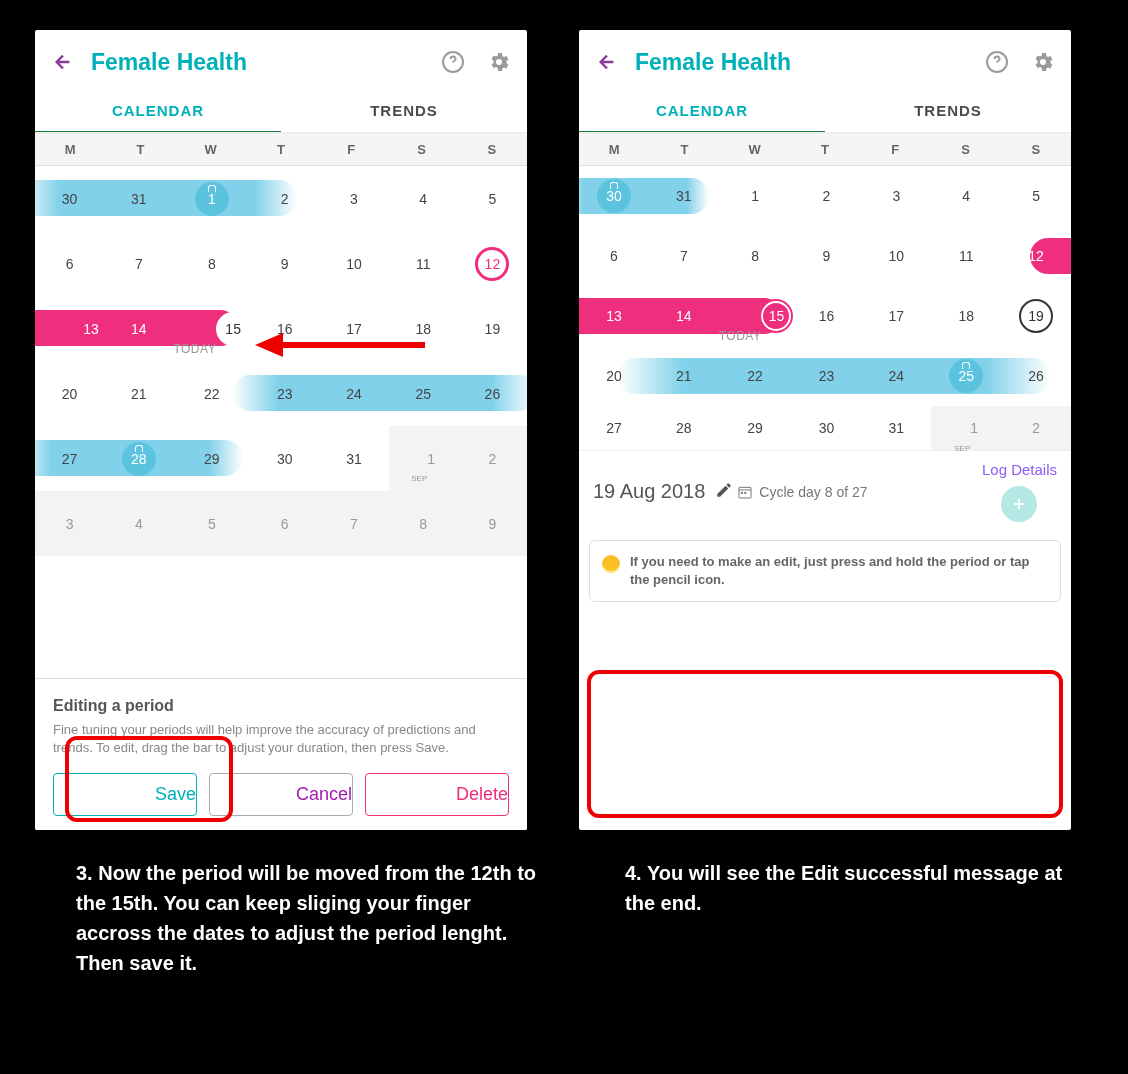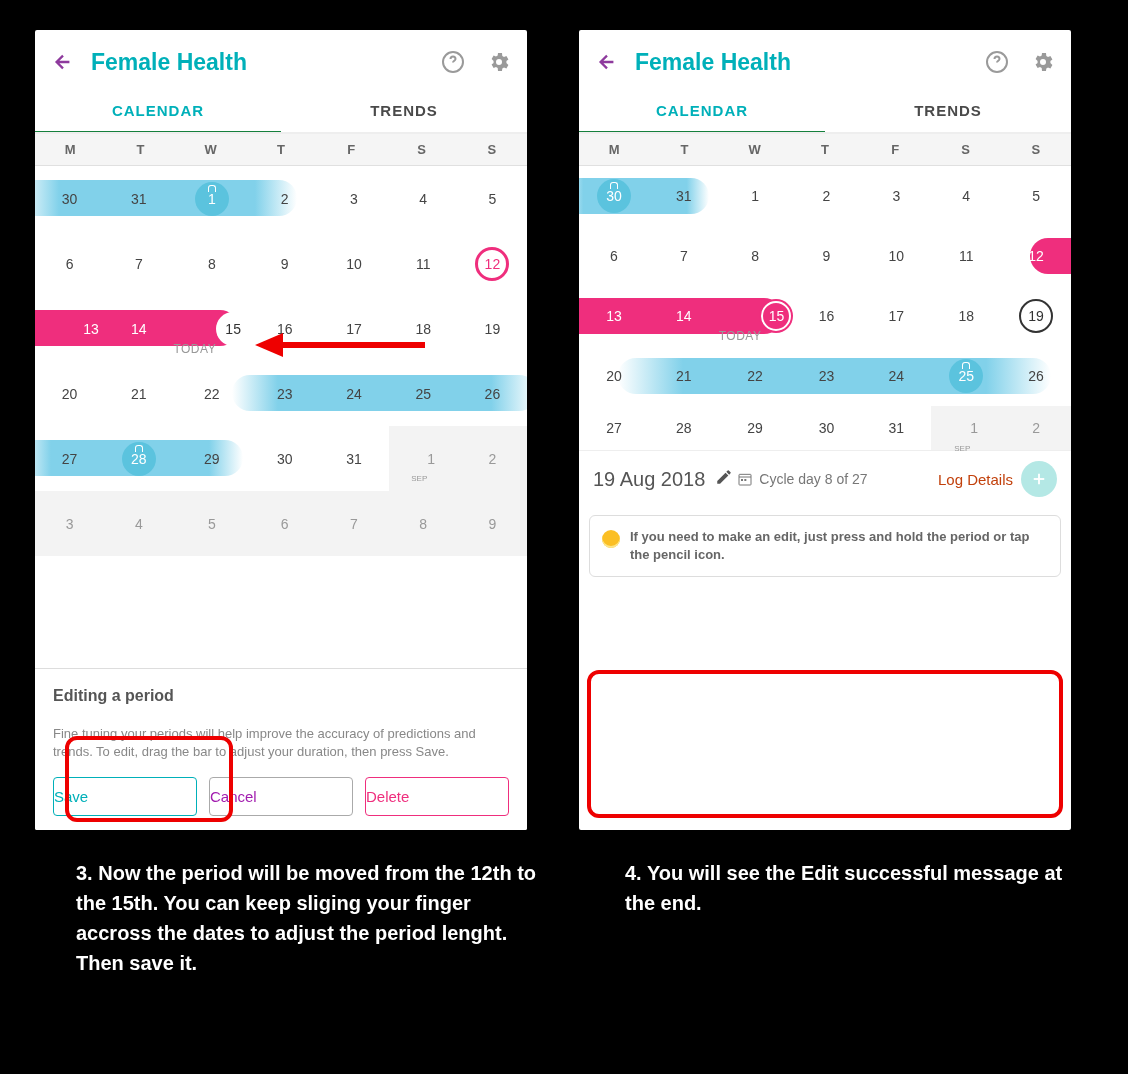--- a/index.html
+++ b/index.html
@@ -23,34 +23,34 @@
   .period-band { position: absolute; height: 36px; background: #ef2e7d; border-radius: 18px; top: 14px; z-index: 1;}
   .fertile-band { position: absolute; height: 36px; border-radius: 18px; top: 14px; z-index: 1; background: linear-gradient(90deg, rgba(129,209,234,0) 0%, #81d1ea 15%, #81d1ea 85%, rgba(129,209,234,0) 100%); }
   .cell > span { position: relative; z-index: 2; }
   .circle-white { background: #fff; color: #333; width: 34px; height: 34px; border-radius: 50%; display: flex; align-items: center; justify-content: center; z-index:2;}
   .circle-pink-ring { border: 3px solid #ef2e7d; color: #ef2e7d; background:#fff; width: 34px; height: 34px; border-radius: 50%; display: flex; align-items: center; justify-content: center; z-index:2;}
   .circle-dark-ring { border: 2px solid #333; color: #333; background:#fff; width: 34px; height: 34px; border-radius: 50%; display: flex; align-items: center; justify-content: center; z-index:2;}
   .circle-blue { background: #5bc3de; color: #fff; width: 34px; height: 34px; border-radius: 50%; display: flex; align-items: center; justify-content: center; z-index:2; position:relative;}
   .circle-blue::before { content:''; position:absolute; top:3px; width:6px; height:6px; border:1px solid #fff; border-radius:3px 3px 0 0; border-bottom:none;}
   .circle-pink-solid-ring { border: 2px solid #fff; background: #ef2e7d; color: #fff; width: 30px; height: 30px; border-radius: 50%; display: flex; align-items: center; justify-content: center; z-index:2; box-shadow: 0 0 0 2px #ef2e7d;}
   .edit-panel { position:absolute; bottom:0; left:0; right:0; background:#fff; border-top:1px solid #ddd; padding: 18px 18px 14px 18px;}
-  .edit-title { font-size: 16px; font-weight: 600; color: #555; margin-bottom: 20px;}
+  .edit-title { font-size: 16px; font-weight: 600; color: #555; margin-bottom: 6px;}
   .edit-body { font-size: 13px; color: #888; line-height: 1.4; margin-bottom: 16px;}
   .edit-btns { display:flex; gap:12px; }
-  .btn { flex:1; padding: 10px 0; text-align:left; border-radius: 4px; font-size: 15px; border:1.5px solid; cursor:pointer; background:#fff;}
+  .btn { flex:1; padding: 10px 0; text-align:right; border-radius: 4px; font-size: 18px; border:1.5px solid; cursor:pointer; background:#fff;}
   .btn.save { color:#00b0b9; border-color:#00b0b9;}
   .btn.cancel { color:#a21caf; border-color:#aaa;}
   .btn.delete { color:#ef2e7d; border-color:#ef2e7d;}
   .detail-bar { border-top:1px solid #eee; padding: 10px 14px; display:flex; align-items:center; justify-content:space-between;}
   .detail-left { display:flex; flex-direction:row; gap:4px;}
   .detail-date-row { display:flex; align-items:center; gap:10px;}
   .detail-date { font-size: 20px; font-weight:500; color:#555;}
   .pencil { color:#555; cursor:pointer;}
   .cycle-row { display:flex; align-items:center; gap:6px; color:#777; font-size:14px;}
-  .detail-right { display:flex; align-items:center; gap:8px; color:#c2410c; font-size:15px;}
+  .detail-right { display:flex; align-items:center; gap:8px; color:#8b5cf6; font-size:15px;flex-direction:column;}
   .add-btn { width:36px; height:36px; border-radius:50%; background:#b4e8e5; color:#fff; display:flex; align-items:center; justify-content:center; font-size:22px; cursor:pointer;}
   .toast { margin: 8px 10px; border:1px solid #ddd; border-radius:6px; padding:12px;}
   .toast-head { display:flex; justify-content:space-between; align-items:start;}
   .toast-title { font-size:15px; font-weight:600; color:#555; margin-bottom:4px;}
   .toast-close { font-size:18px; font-weight:700; cursor:pointer; color:#333;}
   .toast-body { font-size:13px; color:#888; line-height:1.4; margin-bottom:8px;}
   .toast-tip { display:flex; gap:10px; align-items:start;}
   .bulb { width:18px; height:18px; background:#fbbf24; border-radius:50%; flex-shrink:0; margin-top:2px; box-shadow: 0 -2px 0 0 #fde68a inset;}
   .tip-text { font-size:13px; font-weight:600; color:#666; line-height:1.4;}
   .annot { position:absolute; border:4px solid #e00; border-radius:12px; pointer-events:none; z-index:10;}

